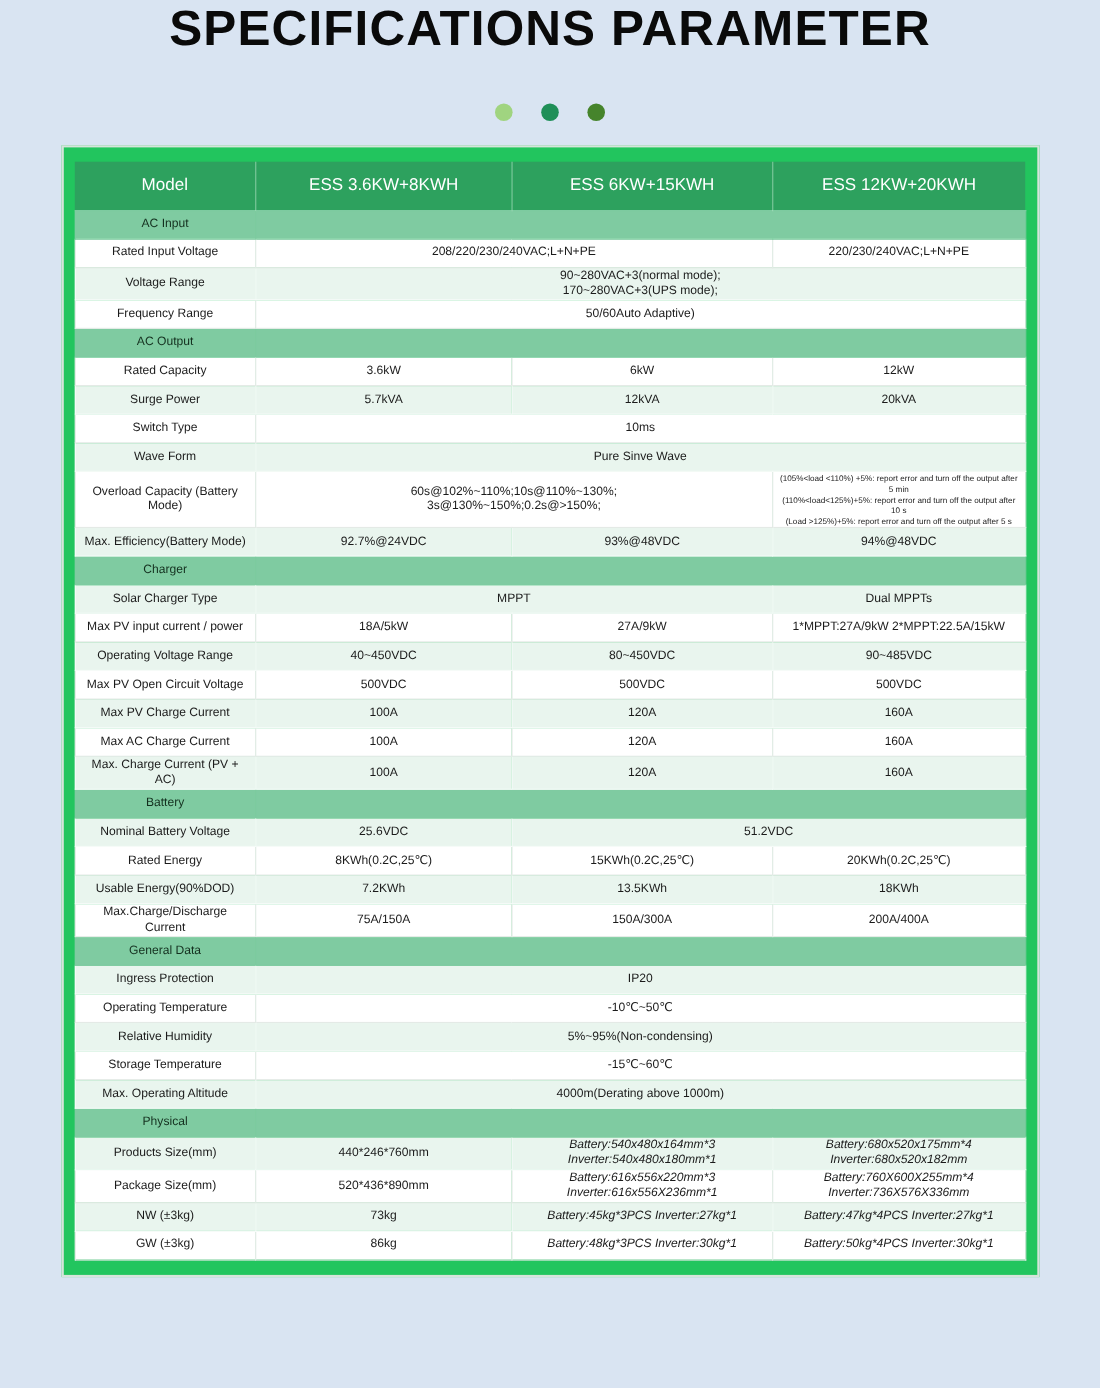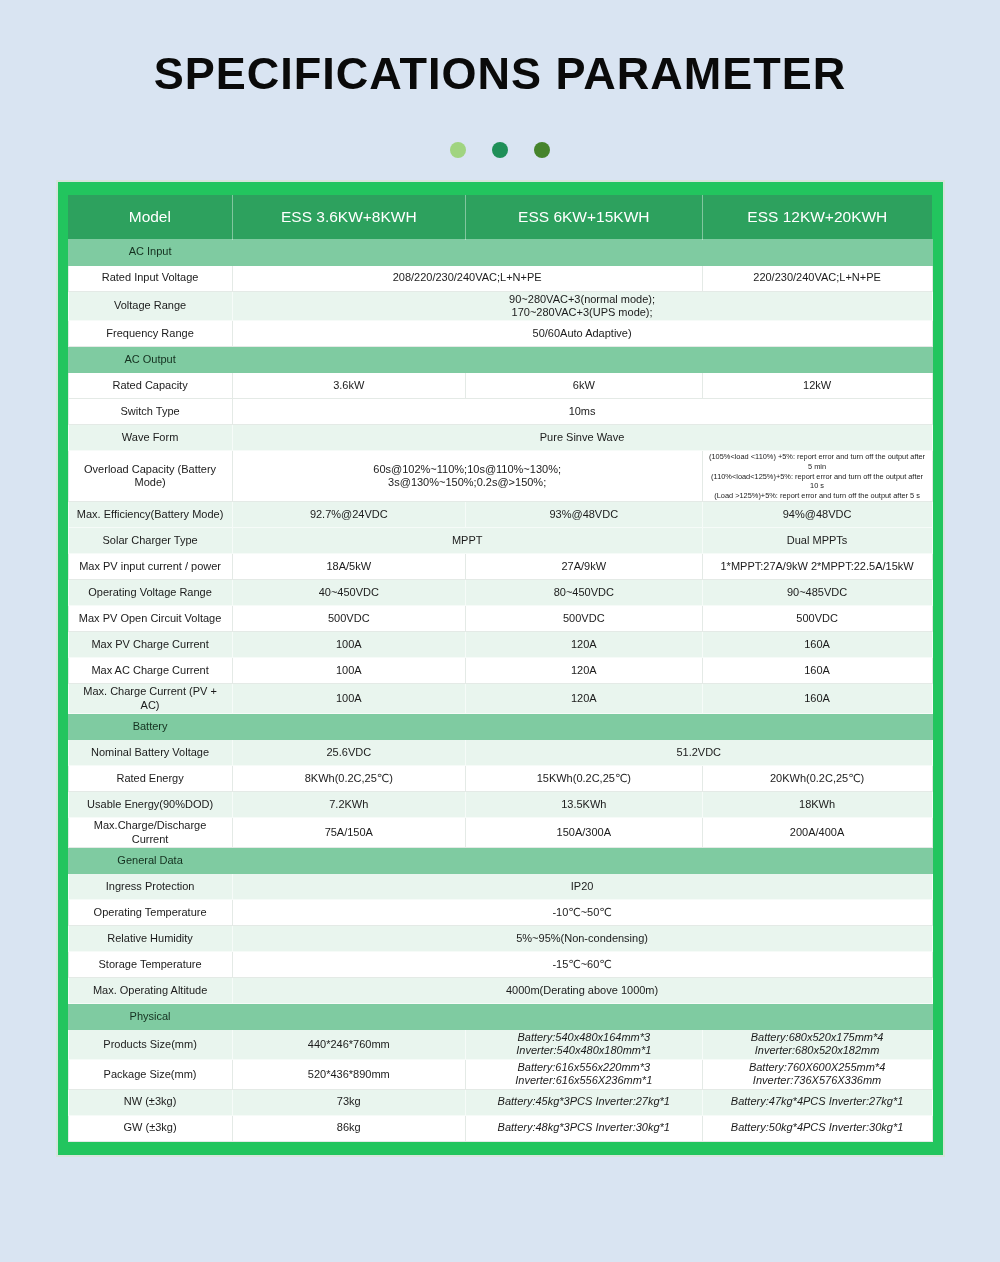--- a/index.html
+++ b/index.html
@@ -16,21 +16,20 @@
     background:var(--page-bg);
     font-family:"Liberation Sans","DejaVu Sans",sans-serif;
     color:#1b1b1b;
   }
   .page-title{
     text-align:center;
     font-size:45px;
     font-weight:bold;
     letter-spacing:1px;
     color:#0a0a0a;
-    margin-top:48px;
   }
   .dots{
     display:flex;justify-content:center;align-items:center;
     gap:26px;margin-top:42px;height:16px;
   }
   .dot{width:16px;height:16px;border-radius:50%;}
   .card{
     width:889px;
     margin:22px auto 0 auto;
     background:#22c55e;
@@ -117,20 +116,26 @@
         <tr class="section-row">
           <td>AC Output</td>
           <td colspan="3" class="section-fill"></td>
         </tr>
         <tr class="shade-white">
           <td>Rated Capacity</td>
           <td>3.6kW</td>
           <td>6kW</td>
           <td>12kW</td>
         </tr>
+        <tr class="shade-green">
+          <td>Surge Power</td>
+          <td>5.7kVA</td>
+          <td>12kVA</td>
+          <td>20kVA</td>
+        </tr>
         <tr class="shade-white">
           <td>Switch Type</td>
           <td colspan="3">10ms</td>
         </tr>
         <tr class="shade-green">
           <td>Wave Form</td>
           <td colspan="3">Pure Sinve Wave</td>
         </tr>
         <tr class="shade-white">
           <td>Overload Capacity (Battery Mode)</td>
@@ -139,20 +144,24 @@
           <td class="size-small">(105%&lt;load &lt;110%) +5%: report error and turn off the output after 5 min
 (110%&lt;load&lt;125%)+5%: report error and turn off the output after 10 s
 (Load &gt;125%)+5%: report error and turn off the output after 5 s</td>
         </tr>
         <tr class="shade-green">
           <td>Max. Efficiency(Battery Mode)</td>
           <td>92.7%@24VDC</td>
           <td>93%@48VDC</td>
           <td>94%@48VDC</td>
         </tr>
+        <tr class="section-row">
+          <td>Charger</td>
+          <td colspan="3" class="section-fill"></td>
+        </tr>
         <tr class="shade-green">
           <td>Solar Charger Type</td>
           <td colspan="2">MPPT</td>
           <td>Dual MPPTs</td>
         </tr>
         <tr class="shade-white">
           <td>Max PV input current / power</td>
           <td>18A/5kW</td>
           <td>27A/9kW</td>
           <td>1*MPPT:27A/9kW  2*MPPT:22.5A/15kW</td>

